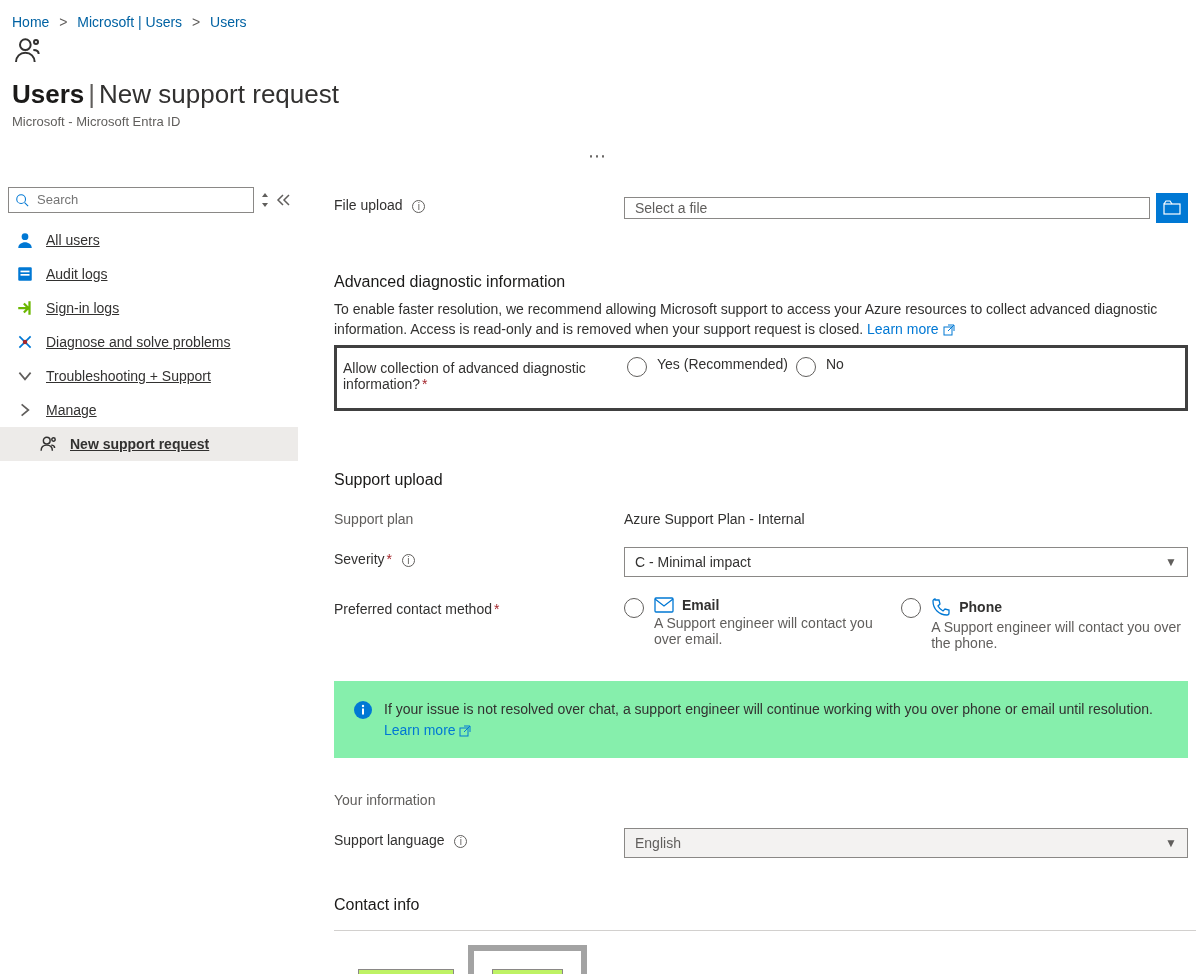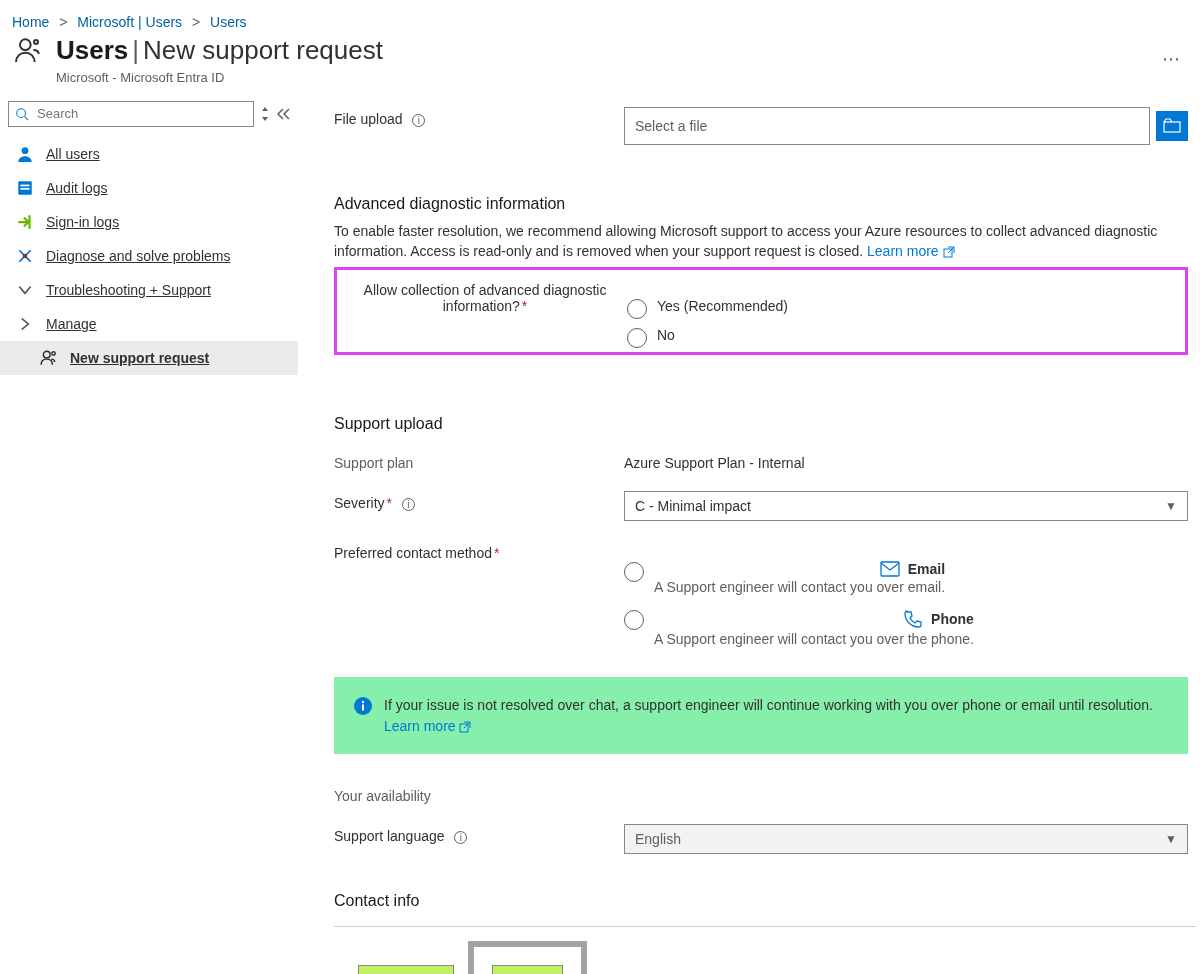--- a/index.html
+++ b/index.html
@@ -6,21 +6,21 @@
   body { margin: 0; background: #fff; color: #323130; font-size: 14px; }
   a { color: #0078d4; text-decoration: none; }
   .page { width: 1200px; }
 
   
   .breadcrumb { padding: 14px 12px 0; font-size: 14px; color: #323130; }
   .breadcrumb .sep { margin: 0 6px; color: #605e5c; }
   .breadcrumb a { color: #0062a3; }
 
   
-  .header { display: flex; align-items: flex-start; padding: 4px 12px 12px; gap: 12px; }
+  .header { display: flex; align-items: flex-start; padding: 4px 12px 12px; gap: 12px; flex-direction: column; }
   .header-icon svg { width: 32px; height: 32px; }
   .header-text { flex: 1; }
   .header-title { font-size: 26px; font-weight: 600; color: #1b1a19; line-height: 1.3; }
   .header-title .light { font-weight: 400; color: #323130; }
   .header-title .pipe { font-weight: 400; color: #605e5c; margin: 0 4px; }
   .header-sub { font-size: 13px; color: #605e5c; margin-top: 2px; }
   .header-more { font-size: 18px; color: #605e5c; padding: 4px 8px; cursor: pointer; align-self: center; margin-left: -6px;}
 
   
   .body { display: flex; }
@@ -41,35 +41,35 @@
 
   
   .main { flex: 1; padding: 0 4px 0 36px; position: relative; }
   .form-row { display: flex; padding: 10px 0; }
   .form-label { width: 290px; flex-shrink: 0; color: #323130; font-size: 14px; padding-top: 4px; }
   .form-label .req { color: #a4262c; margin-left: 2px; }
   .form-label .info { border:1px solid #605e5c; border-radius:50%; width:13px; height:13px; display:inline-flex; align-items:center; justify-content:center; font-size:10px; color:#605e5c; margin-left:6px; cursor:help; vertical-align:middle;}
   .form-ctrl { flex: 1; padding-right: 8px; }
 
   .file-row .file-input { display:flex; align-items:center; gap:6px;}
-  .file-select { border:1px solid #8a8886; height:38px; flex:1; display:flex; align-items:center; padding:0 10px; color:#605e5c; }
+  .file-select { border:1px solid #8a8886; height:22px; flex:1; display:flex; align-items:center; padding:0 10px; color:#605e5c; }
   .file-btn { width:32px; height:30px; background:#0078d4; color:#fff; display:flex; align-items:center; justify-content:center; cursor:pointer; }
 
   .section-h { font-size:16px; font-weight:400; margin-top: 40px; margin-bottom:8px; color:#1b1a19;}
   .section-desc { font-size:14px; color:#323130; line-height:1.45; margin-bottom:6px; padding-right:8px;}
   .ext-icon { display:inline-block; vertical-align:middle; }
 
-  .highlight-box { border: 3px solid #d946ef; padding: 8px 4px 4px 0; margin-top:6px; margin-right:8px;text-align:center;}
+  .highlight-box { border: 3px solid #404040; padding: 8px 4px 16px 0; margin-top:6px; margin-right:8px;}
   .highlight-box .form-row { padding:0; }
 
-  .radio-stack { display:flex; flex-direction:column; gap:8px;margin-top:20px; }
+  .radio-stack { display:flex; flex-direction:row; gap:8px; }
   .radio-item { display:flex; align-items:flex-start; gap:10px; cursor:pointer; }
   .radio-circle { width:20px; height:20px; border:1px solid #605e5c; border-radius:50%; flex-shrink:0; margin-top:1px;}
   .radio-body { display:flex; flex-direction:column;}
-  .radio-head { display:flex; align-items:center; gap:8px;justify-content:flex-end;}
+  .radio-head { display:flex; align-items:center; gap:8px;}
   .radio-head.bold { font-weight:700; }
   .radio-sub { color:#605e5c; font-size:14px; margin-top:2px; margin-left:0;}
 
   .static-val { padding-top:4px; color:#323130; }
 
   .dropdown { border:1px solid #8a8886; height:30px; display:flex; align-items:center; justify-content:space-between; padding:0 10px; cursor:pointer; background:#fff; }
   .dropdown.disabled { background:#f3f2f1; color:#605e5c; cursor:default; }
   .chev { font-size:12px; color:#605e5c; }
 
   .info-banner { background:#86efac; display:flex; gap:12px; padding:18px 20px; margin:20px 8px 20px 0; font-size:14px; line-height:1.45; }
@@ -320,21 +320,21 @@
         </span>
         <div>
           <span>If your issue is not resolved over chat, a support engineer will continue working with you over phone or email until resolution. </span><a href="#"><span>Learn more</span> <span class="ext-icon"><svg width="12" height="12" viewBox="0 0 12 12" fill="none" stroke="#0078d4">
                   <rect x="1" y="3" width="8" height="8"></rect>
                   <path d="M5 1h6v6M11 1L5 7"></path>
                 </svg></span></a>
         </div>
       </div>
 
       <div class="form-row">
-        <div class="form-label" style="color:#605e5c;">Your availability</div>
+        <div class="form-label" style="color:#605e5c;">Your information</div>
       </div>
 
       <div class="form-row">
         <div class="form-label">
           <span>Support language</span>
           <span class="info">i</span>
         </div>
         <div class="form-ctrl">
           <div class="dropdown disabled">
             <span>English</span>

